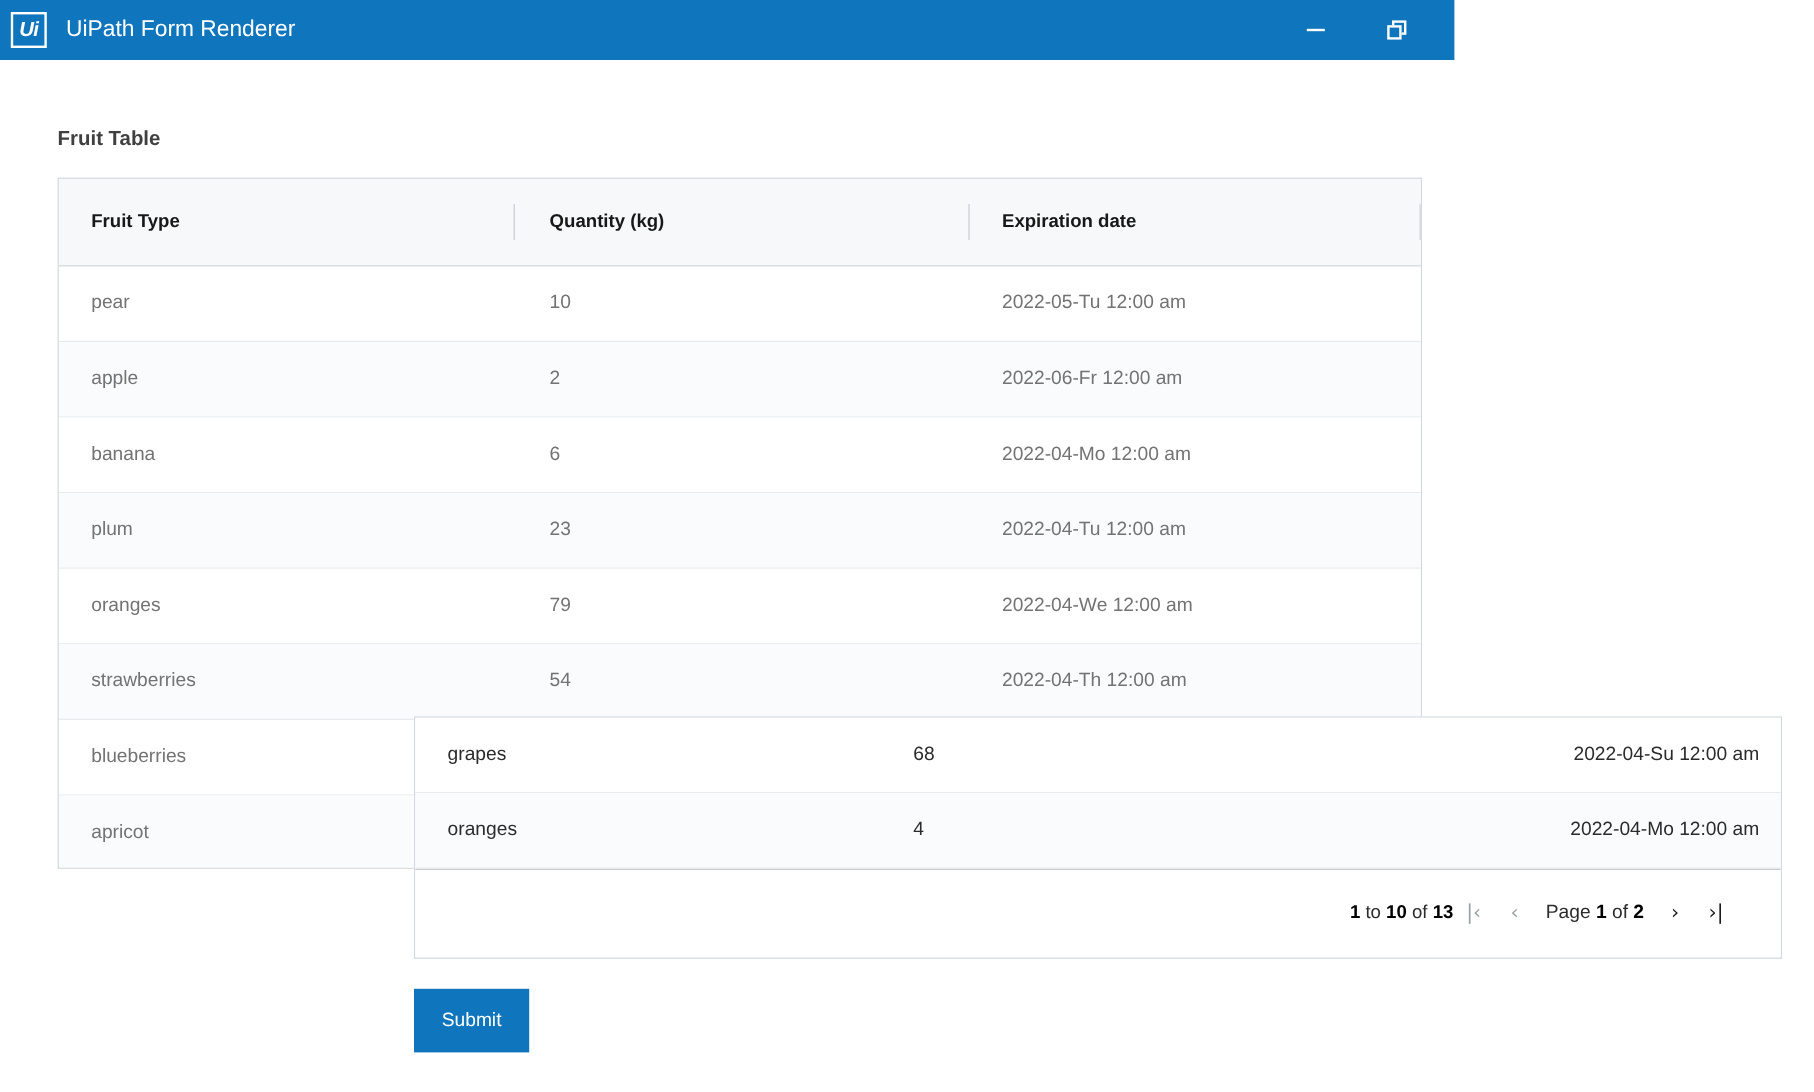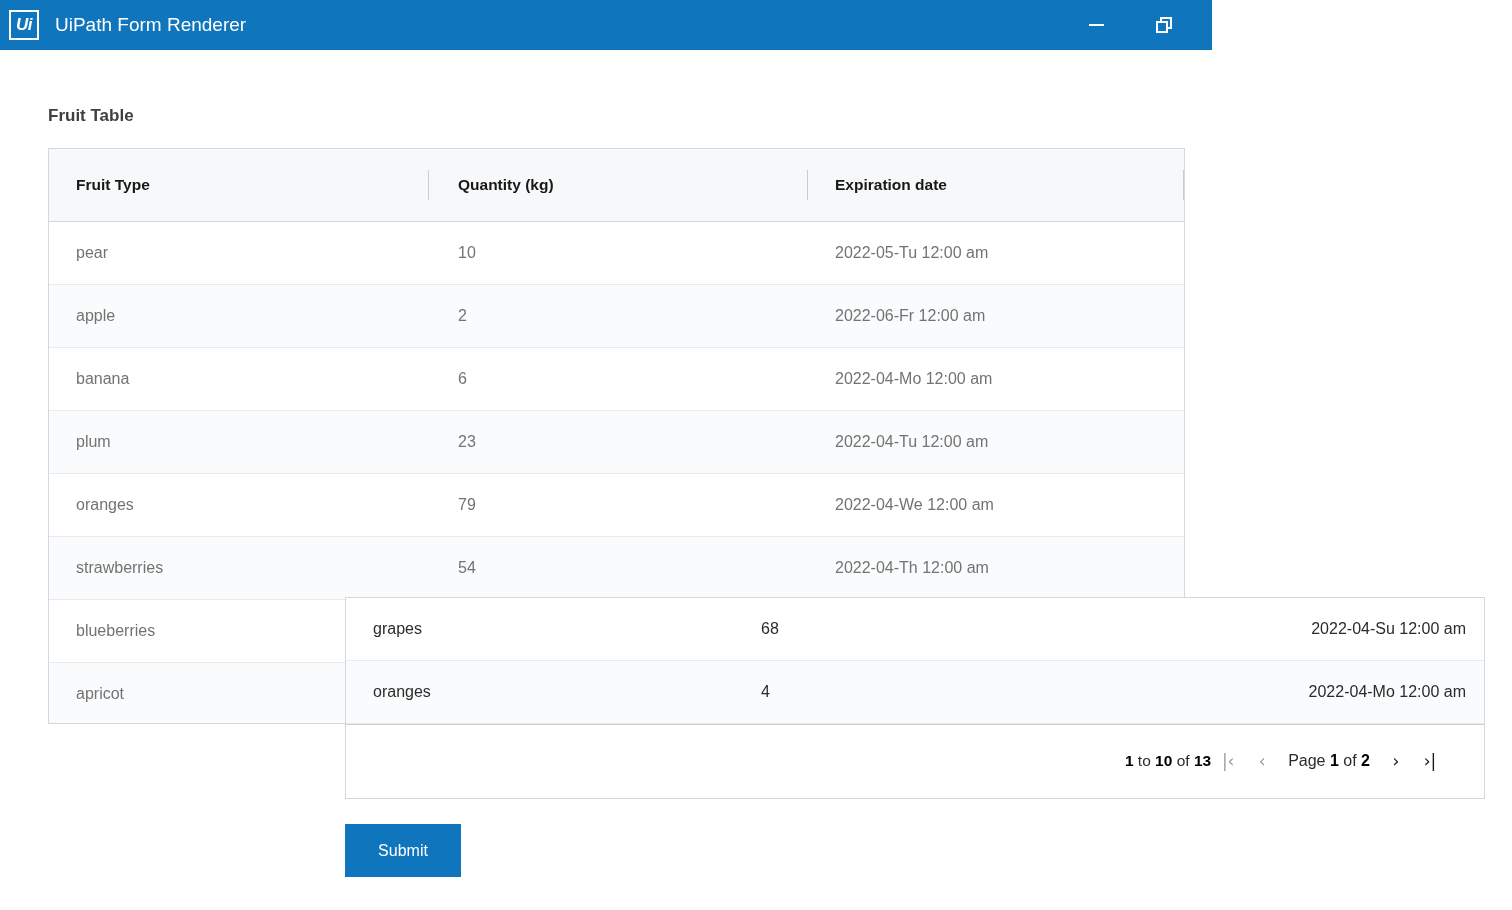--- a/index.html
+++ b/index.html
@@ -228,21 +228,21 @@
     margin: 0 9px;
     white-space: nowrap;
     font-size: 16px;
   }
 
   
   #submit-button {
     position: absolute;
     left: 345px;
     top: 824px;
-    width: 116px;
+    width: 96px;
     height: 53px;
     background: #0f75bc;
     color: #ffffff;
     border: none;
     font-size: 16px;
     font-family: "Liberation Sans", sans-serif;
     cursor: pointer;
     padding: 0;
   }
 </style>

